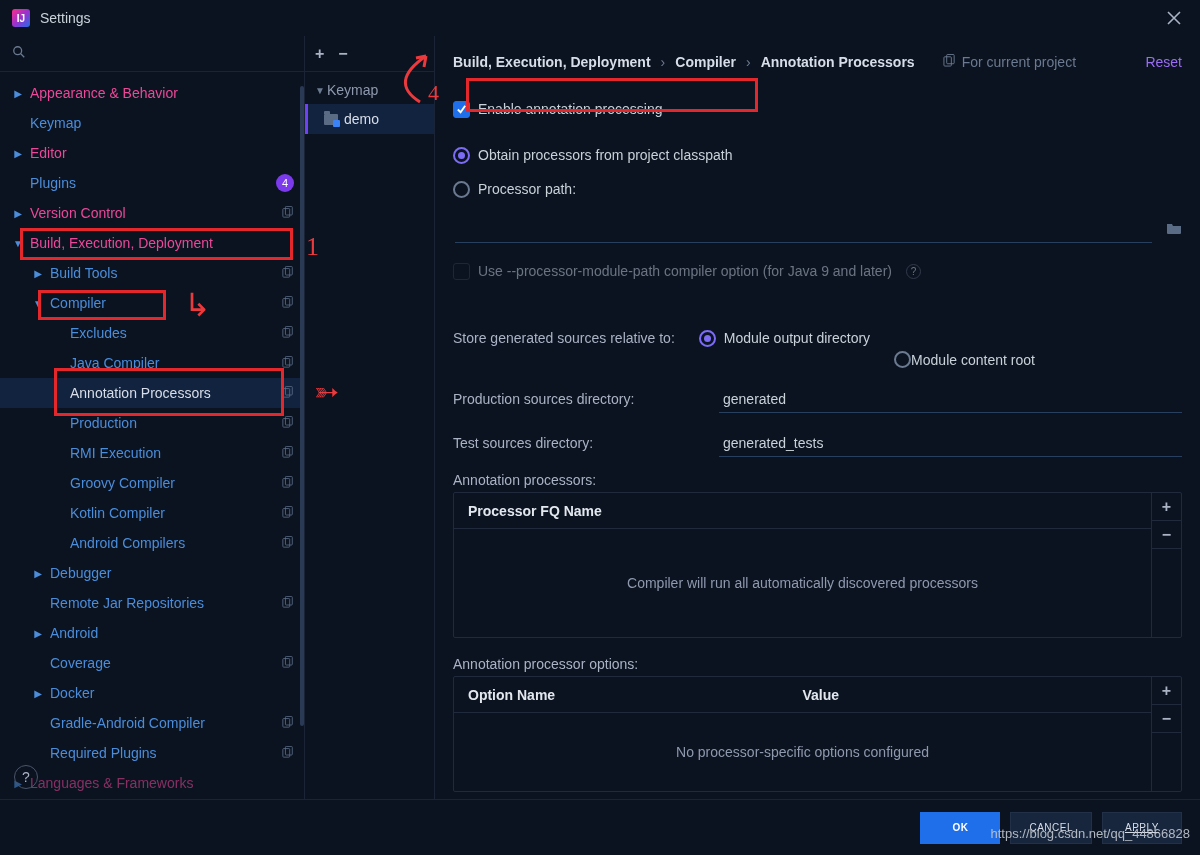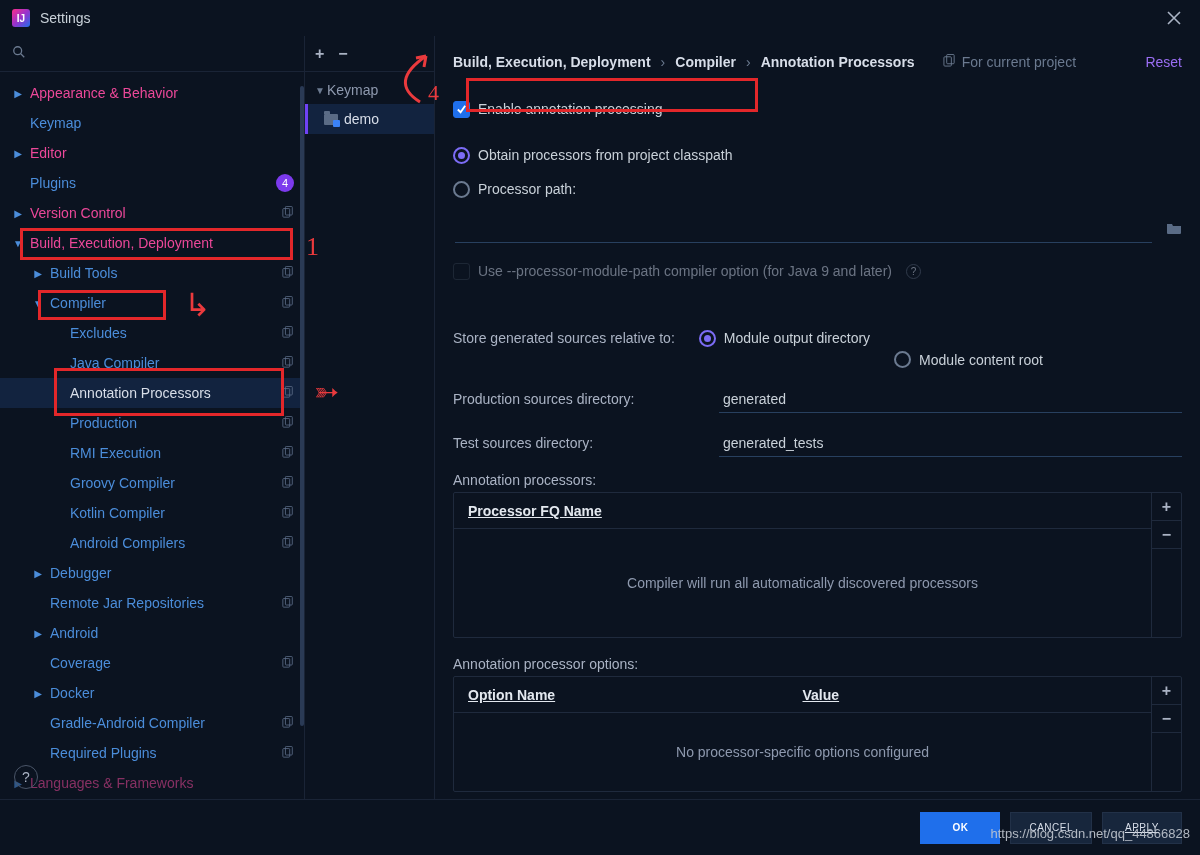--- a/index.html
+++ b/index.html
@@ -173,21 +173,21 @@
 
   .section-label{color:#aab3c4;margin-top:12px;margin-bottom:4px;}
 
   .grid-box{
     border:1px solid #1f2a3d;border-radius:2px;
     display:flex;
   }
   .grid-content{flex:1;}
   .grid-header{
     height:36px;display:flex;align-items:center;padding:0 14px;
-    color:#e3e8ef;font-weight:600;border-bottom:1px solid #1f2a3d;text-decoration:underline;
+    color:#e3e8ef;font-weight:600;border-bottom:1px solid #1f2a3d;
   }
   .grid-body{
     height:108px;display:flex;align-items:center;justify-content:center;
     color:#8e99ae;
   }
   .grid-header.two-col .col1{flex:1;}
   .grid-header.two-col .col2{flex:1;}
   .grid-tools{
     width:30px;border-left:1px solid #1f2a3d;
     display:flex;flex-direction:column;align-items:center;
@@ -470,21 +470,21 @@
         <span>Use --processor-module-path compiler option (for Java 9 and later)</span>
         <span style="margin-left:6px;border:1px solid #4a5568;border-radius:8px;width:15px;height:15px;display:flex;align-items:center;justify-content:center;font-size:10px;">?</span>
       </div>
 
       <div class="row" style="margin-top:20px;gap:24px;">
         <span>Store generated sources relative to:</span>
         <span style="display:flex;align-items:center;gap:8px;">
           <span class="radio selected"></span>
           <span style="color:#c9d1d9;">Module output directory</span>
         </span>
-        <span style="display:flex;align-items:center;gap:8px;margin-top:43px;">
+        <span style="display:flex;align-items:center;margin-top:43px;">
           <span class="radio"></span>
           <span style="color:#c9d1d9;">Module content root</span>
         </span>
       </div>
 
       <div class="row" style="margin-top:14px;gap:16px;">
         <span style="width:250px;">Production sources directory:</span>
         <input class="text-input" value="generated" style="">
       </div>
 

